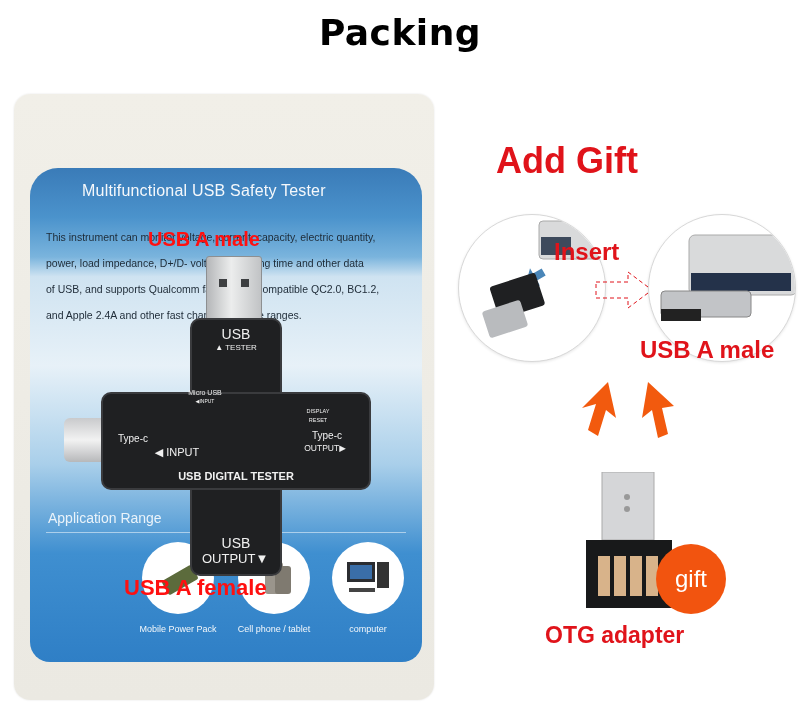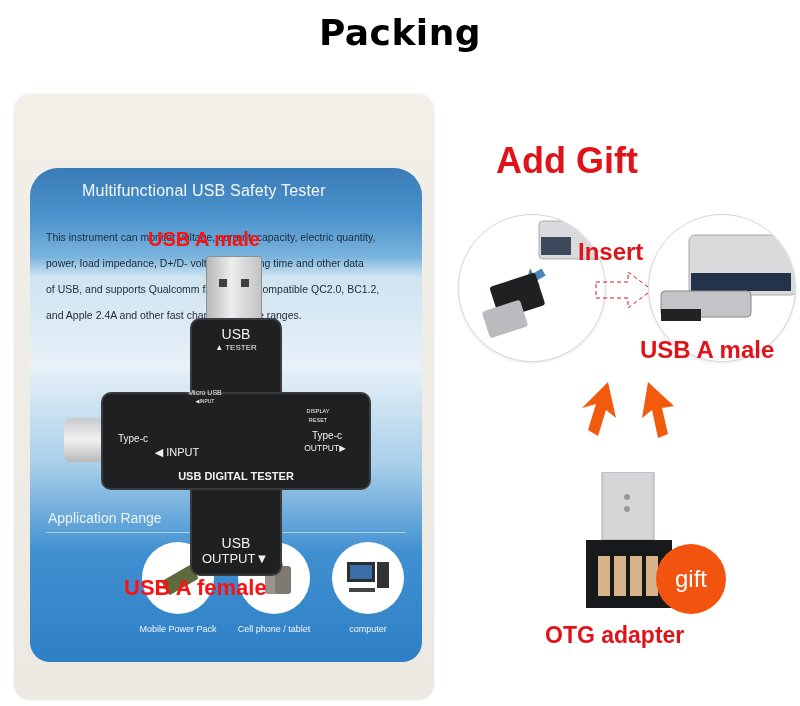--- a/index.html
+++ b/index.html
@@ -171,21 +171,21 @@
     <path d="M 66 62 L 76 52 L 76 58 L 86 58 L 86 66 L 76 66 L 76 72 Z" fill="#4a86b8" transform="rotate(-30 76 62)"></path>
     <rect x="34" y="64" width="48" height="34" rx="3" fill="#1f2022" transform="rotate(-18 58 80)"></rect>
     <rect x="26" y="90" width="40" height="28" rx="3" fill="#b9bbbe" transform="rotate(-18 46 104)"></rect>
   </svg>
 </div>
 <div class="dash-arrow">
   <svg width="62" height="40">
     <path d="M 2 12 L 34 12 L 34 2 L 58 20 L 34 38 L 34 28 L 2 28 Z" fill="none" stroke="#e0131a" stroke-dasharray="4 3"></path>
   </svg>
 </div>
-<div class="red-label" style="left:578px;top:238px;font-size:24px;color:#e0131a;">Insert</div>
+<div class="red-label" style="left:554px;top:238px;font-size:24px;color:#e0131a;">Insert</div>
 
 <div class="circle c2">
   <svg width="148" height="148">
     <rect x="40" y="20" width="108" height="60" rx="6" fill="#d9dadb" stroke="#aaa"></rect>
     <rect x="42" y="58" width="100" height="18" fill="#24324a"></rect>
     <rect x="12" y="76" width="90" height="26" rx="4" fill="#c2c4c7" stroke="#888"></rect>
     <rect x="12" y="94" width="40" height="12" fill="#222"></rect>
   </svg>
 </div>
 <div class="red-label" style="left:640px;top:336px;font-size:24px;color:#e0131a;">USB A male</div>

